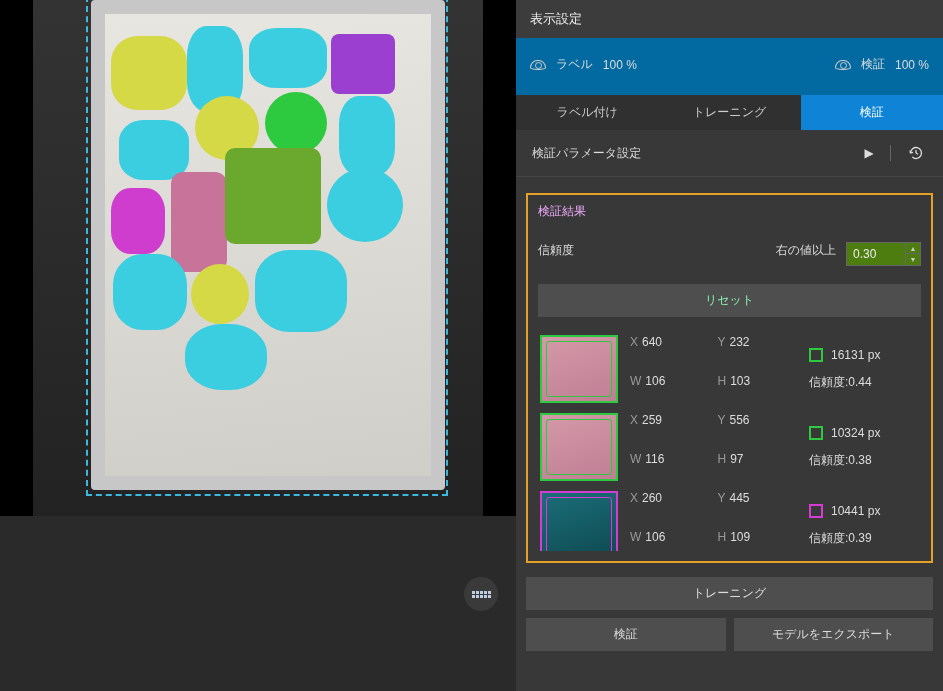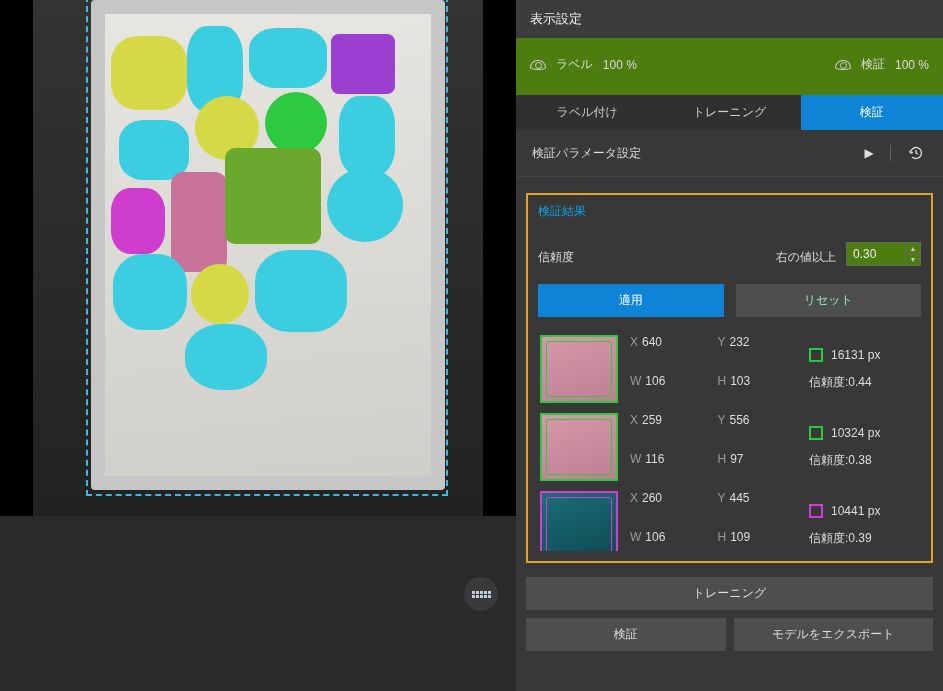--- a/index.html
+++ b/index.html
@@ -32,36 +32,36 @@
 .b13{left:80px;top:254px;width:74px;height:76px;background:#3bcde0;border-radius:40%;}
 .b14{left:158px;top:264px;width:58px;height:60px;background:#d5d945;border-radius:50%;}
 .b15{left:222px;top:250px;width:92px;height:82px;background:#3bcde0;border-radius:38%;}
 .b16{left:152px;top:324px;width:82px;height:66px;background:#3bcde0;border-radius:45%;}
 .kbd-btn { position:absolute; right:18px; bottom:80px; width:34px; height:34px; border-radius:50%; background:#3a3a3a; display:flex; align-items:center; justify-content:center; color:#bfcfe0; cursor:pointer; }
 .kbd-dots{display:grid;grid-template-columns:repeat(5,3px);gap:1px;}
 .kbd-dots span{width:3px;height:3px;background:#bfcfe0;}
 
 .right-panel { flex:1; height:691px; background:#383838; display:flex; flex-direction:column; }
 .sec-head { padding:10px 14px; font-size:13px; color:#eee; background:#3c3c3c; }
-.vis-row { display:flex; align-items:flex-end; padding:18px 14px 22px; gap:40px; background:#4d7c0f; }
+.vis-row { display:flex; align-items:flex-end; padding:18px 14px 22px; gap:40px; background:#0369a1; }
 .vis-item { display:flex; align-items:center; gap:10px; }
 .vis-item.right { margin-left:auto; }
 .eye { width:16px; height:10px; border:1.5px solid #ccc; border-radius:60% 60% 60% 60%/100% 100% 30% 30%; position:relative; }
 .eye::after{content:"";position:absolute;left:4px;top:1px;width:5px;height:5px;border:1.5px solid #ccc;border-radius:50%;}
 .tab-row { display:flex; }
 .tab { flex:1; padding:9px 0; text-align:center; background:#303030; color:#ccc; cursor:pointer; font-size:12px; }
 .tab.active { background:#0f84d6; color:#fff; }
 .sub-row { display:flex; align-items:center; padding:12px 16px; background:#383838; border-bottom:1px solid #444; }
 .sub-row .spacer{flex:1;}
 .icon-btn { width:22px; height:22px; display:flex; align-items:center; justify-content:center; color:#ddd; cursor:pointer; margin-left:4px; }
 .divider-v{width:1px;height:16px;background:#666;margin:0 10px;}
 
 .results-block { margin:16px 10px 0; border:2px solid #e5a028; padding:8px 10px 10px; background:#383838; }
-.results-title { color:#0ea5e9; margin-bottom:6px; }
-.conf-row { display:flex; align-items:flex-end; margin:22px 0 18px; }
+.results-title { color:#f0abfc; margin-bottom:6px; }
+.conf-row { display:flex; align-items:flex-start; margin:22px 0 18px; }
 .conf-row .spacer{flex:1;}
 .num-input { display:flex; align-items:center; margin-left:10px; border:1px solid #666; background:#4d7c0f; }
 .num-input input { width:58px; background:transparent; border:none; color:#eee; padding:4px 6px; font-size:12px; outline:none; }
 .spin { display:flex; flex-direction:column; border-left:1px solid #666; }
 .spin div{width:14px;height:11px;font-size:7px;line-height:11px;text-align:center;color:#ccc;cursor:pointer;}
 .spin div:first-child{border-bottom:1px solid #666;}
 .btn-row { display:flex; gap:12px; margin-bottom:14px; }
 .btn { flex:1; padding:8px 0; text-align:center; font-size:12px; cursor:pointer; }
 .btn.primary { background:#0f84d6; color:#fff; }
 .btn.secondary { background:#4e4e4e; color:#86efac; }
@@ -168,21 +168,20 @@
       <span>右の値以上</span>
       <div class="num-input">
         <input value="0.30" style="">
         <div class="spin">
           <div>▲</div>
           <div>▼</div>
         </div>
       </div>
     </div>
     <div class="btn-row">
-      <div class="btn primary">適用</div>
       <div class="btn secondary">リセット</div>
     </div>
     <div class="result-list" id="result-list">
         <div class="result-item">
           <div class="thumb inner green"></div>
           <div class="coords">
             <div><span class="lab">X</span>640</div>
             <div><span class="lab">Y</span>232</div>
             <div><span class="lab">W</span>106</div>
             <div><span class="lab">H</span>103</div>

